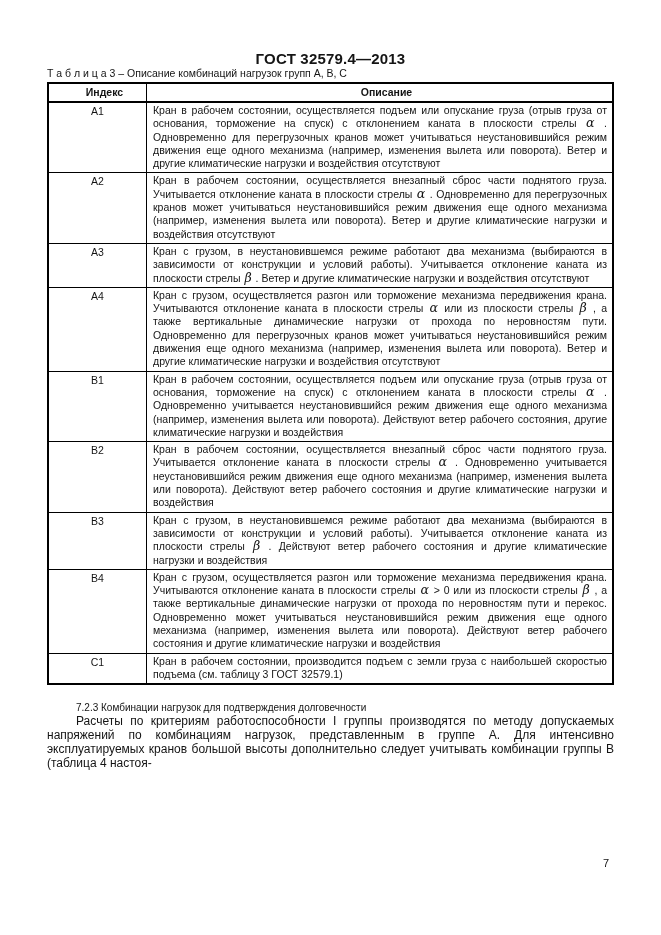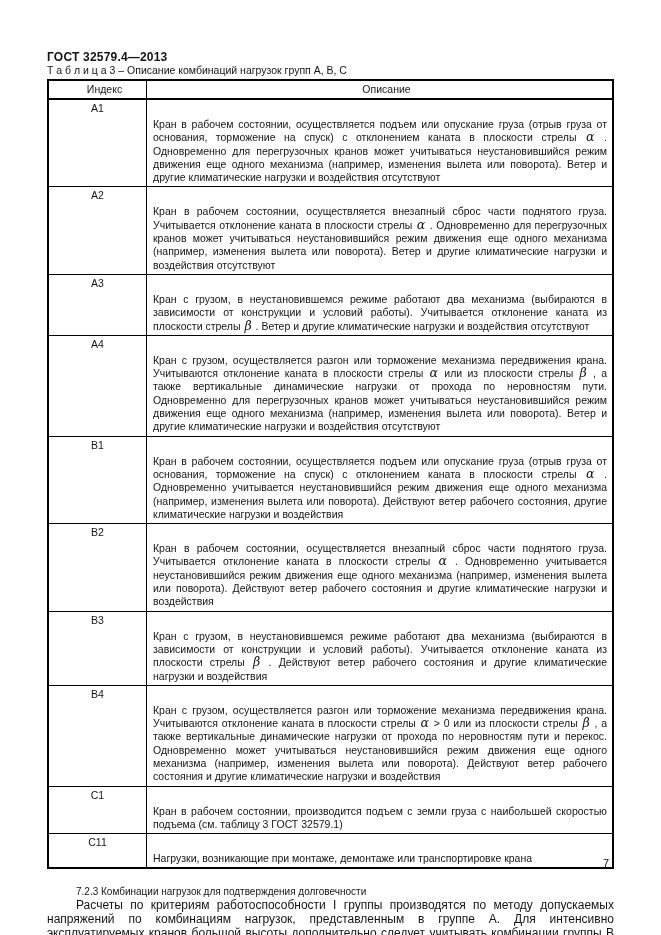--- a/index.html
+++ b/index.html
@@ -11,55 +11,55 @@
     position: relative;
     overflow: hidden;
   }
   .sheet {
     position: absolute; inset: 0;
     padding: 0 47px;
     box-sizing: border-box;
   }
   .doc-number {
     margin-top: 50px;
-    text-align: left;
+    text-align: center;
     font-weight: bold;
-    font-size: 12px;
+    font-size: 15px;
     letter-spacing: .2px;
   }
   .caption {
     margin-bottom: 3px;
     font-size: 10.5px;
   }
   table.gost {
     width: 100%;
     border-collapse: collapse;
     border: 2px solid #000;
     font-size: 10.5px;
   }
   table.gost th {
     border: 1px solid #000;
     border-bottom: 2px solid #000;
-    font-weight: normal;
+    font-weight: bold;
     font-size: 10.5px;
     padding: 2px 2px 3px 16px;
   }
   table.gost td {
     border: 1px solid #000;
     vertical-align: top;
   }
   td.idx {
     width: 57px;
     text-align: center;
     padding: 2px 20px;
     line-height: 13px;
   }
   td.desc {
     text-align: justify;
-    padding: 18px 5px 2px 6px;
+    padding: 1px 5px 2px 6px;
     line-height: 13.3px;
   }
   .greek {
     font-family: "DejaVu Serif", serif;
     font-style: italic;
     font-size: 1.2em;
     line-height: 1;
     padding: 0 1px;
   }
   .section-heading {
@@ -128,24 +128,20 @@
         <td class="desc">Кран с грузом, в неустановившемся режиме работают два механизма (выбираются в зависимости от конструкции и условий работы). Учитывается отклонение каната из плоскости стрелы <span class="greek">β</span> . Действуют ветер рабочего состояния и другие климатические нагрузки и воздействия</td>
       </tr>
       <tr>
         <td class="idx">В4</td>
         <td class="desc">Кран с грузом, осуществляется разгон или торможение механизма передвижения крана. Учитываются отклонение каната в плоскости стрелы <span class="greek">α</span> &gt; 0 или из плоскости стрелы <span class="greek">β</span> , а также вертикальные динамические нагрузки от прохода по неровностям пути и перекос. Одновременно может учитываться неустановившийся режим движения еще одного механизма (например, изменения вылета или поворота). Действуют ветер рабочего состояния и другие климатические нагрузки и воздействия</td>
       </tr>
       <tr>
         <td class="idx">С1</td>
         <td class="desc">Кран в рабочем состоянии, производится подъем с земли груза с наибольшей скоростью подъема (см. таблицу 3 ГОСТ 32579.1)</td>
       </tr>
-      <tr>
-        <td class="idx">С11</td>
-        <td class="desc">Нагрузки, возникающие при монтаже, демонтаже или транспортировке крана</td>
-      </tr>
     </tbody>
   </table>
 
   <p class="section-heading">7.2.3 Комбинации нагрузок для подтверждения долговечности</p>
   <p class="body-paragraph">Расчеты по критериям работоспособности I группы производятся по методу допускаемых напряжений по комбинациям нагрузок, представленным в группе А. Для интенсивно эксплуатируемых кранов большой высоты дополнительно следует учитывать комбинации группы В (таблица 4 настоя-</p>
 
   <div class="page-number">7</div>
 
 </div>
 

